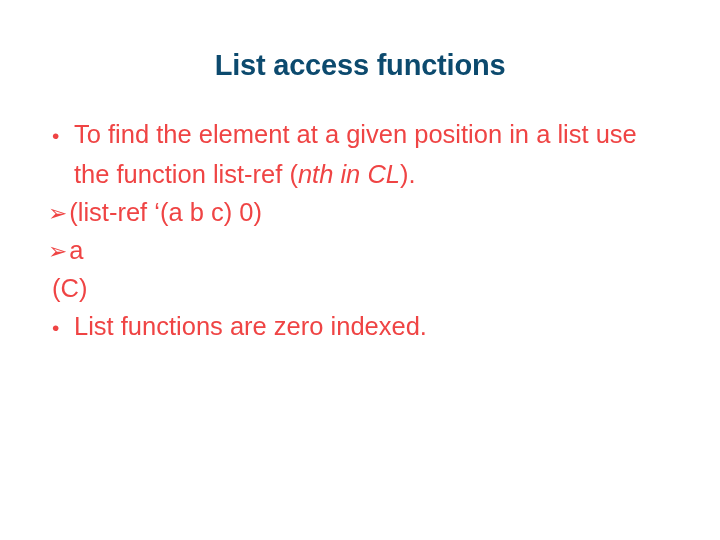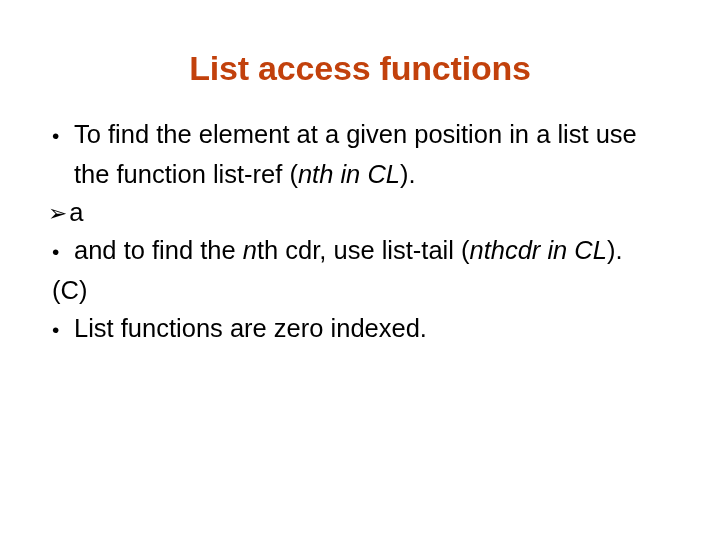--- a/index.html
+++ b/index.html
@@ -22,39 +22,39 @@
     background: #ffffff;
     box-sizing: border-box;
   }
 
   .slide-title {
     position: absolute;
     left: 0;
     top: 50px;
     width: 720px;
     text-align: center;
-    font-size: 34px;
+    font-size: 29px;
     font-weight: bold;
     letter-spacing: -0.2px;
     line-height: 1.1;
-    color: #c2410c;
+    color: #0c4a6e;
   }
 
   .body-block {
     position: absolute;
     left: 52px;
     top: 115px;
     width: 625px;
   }
 
   .line {
     position: relative;
     font-size: 25.5px;
     line-height: 38px;
-    color: #000000;
+    color: #ef4444;
     white-space: normal;
   }
 
   
   .para {
     padding-left: 22px;
     text-indent: -22px;
   }
   .para .bullet {
     display: inline-block;
@@ -99,28 +99,28 @@
 <div class="slide">
 
   <div class="slide-title">List access functions</div>
 
   <div class="body-block">
 
     <div class="line para">
       <span class="bullet">•</span><span>To find the element at a given position in a list use the function list-ref (</span><i>nth in CL</i><span>).</span>
     </div>
 
+    <div class="line arrow-row">
+      <span class="arrow">➢</span><span>(list-ref  ‘(a  b  c) 0)</span>
+    </div>
 
     <div class="line arrow-row">
       <span class="arrow">➢</span><span>a</span>
     </div>
 
-    <div class="line para">
-      <span class="bullet">•</span><span>and to find the </span><i>n</i><span>th cdr,  use list-tail (</span><i>nthcdr in CL</i><span>).</span>
-    </div>
 
 
     <div class="line plain-row">
       <span>(C)</span>
     </div>
 
     <div class="line para">
       <span class="bullet">•</span><span>List functions are zero indexed.</span>
     </div>
 

